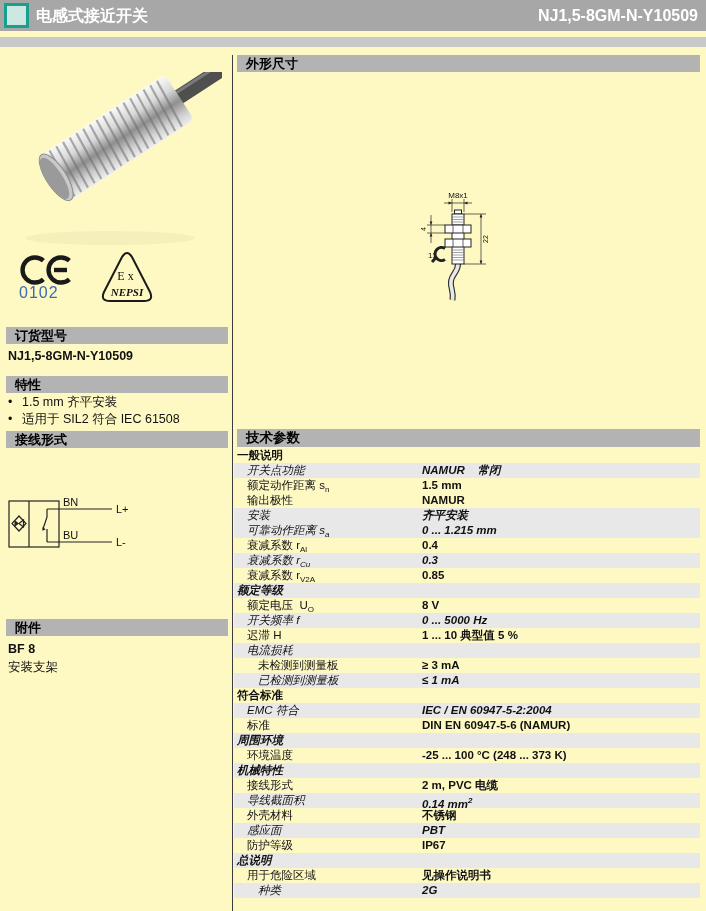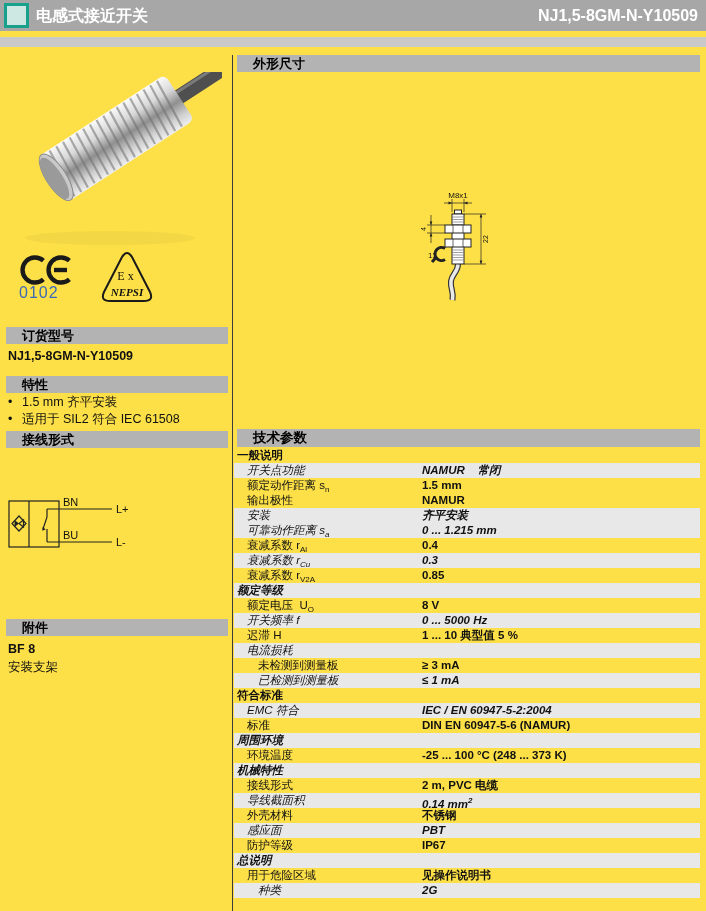--- a/index.html
+++ b/index.html
@@ -1,26 +1,26 @@
 <!DOCTYPE html>
 <html><head>
 <meta charset="utf-8">
 <style>
   html,body{margin:0;padding:0;background:#fff;}
-  #page{position:relative;width:706px;height:911px;background:#fde047;overflow:hidden;
+  #page{position:relative;width:706px;height:911px;background:#fef9c3;overflow:hidden;
         font-family:"Liberation Sans","DejaVu Sans",sans-serif;color:#111;}
   
   .hdr{position:absolute;left:0;top:0;width:706px;height:31px;background:#a7a7a7;}
   .hdr-icon{position:absolute;left:4px;top:3px;width:19px;height:19px;background:#cde8e2;border:3px solid #17a08c;}
   .hdr-title{position:absolute;left:36px;top:0;height:31px;line-height:31px;font-size:16px;font-weight:bold;color:#fff;}
   .hdr-model{position:absolute;right:8px;top:0;height:31px;line-height:31px;font-size:16px;font-weight:bold;color:#fff;}
   .hdr-strip{position:absolute;left:0;top:37px;width:706px;height:10px;background:#c9c9c9;}
   .vdiv{position:absolute;left:232px;top:55px;width:1px;height:856px;background:#3c3c3c;}
   
-  .bar{position:absolute;height:17px;line-height:17px;background:#b3b3b3;font-weight:bold;font-size:13px;padding-left:16px;box-sizing:border-box;color:#000;}
+  .bar{position:absolute;height:17px;line-height:17px;background:#b3b3b3;font-weight:bold;font-size:13px;padding-left:9px;box-sizing:border-box;color:#000;}
   .bar-l{left:6px;width:222px;}
   .bar-r{left:237px;width:463px;}
   .txt{position:absolute;font-size:12.5px;}
   .b{font-weight:bold;}
   .blue{color:#3a6ab8;}
   
   .feat{position:absolute;left:8px;top:394px;width:218px;font-size:12.5px;}
   .feat .fi{display:flex;line-height:17px;}
   .feat .dot{width:14px;}
   

